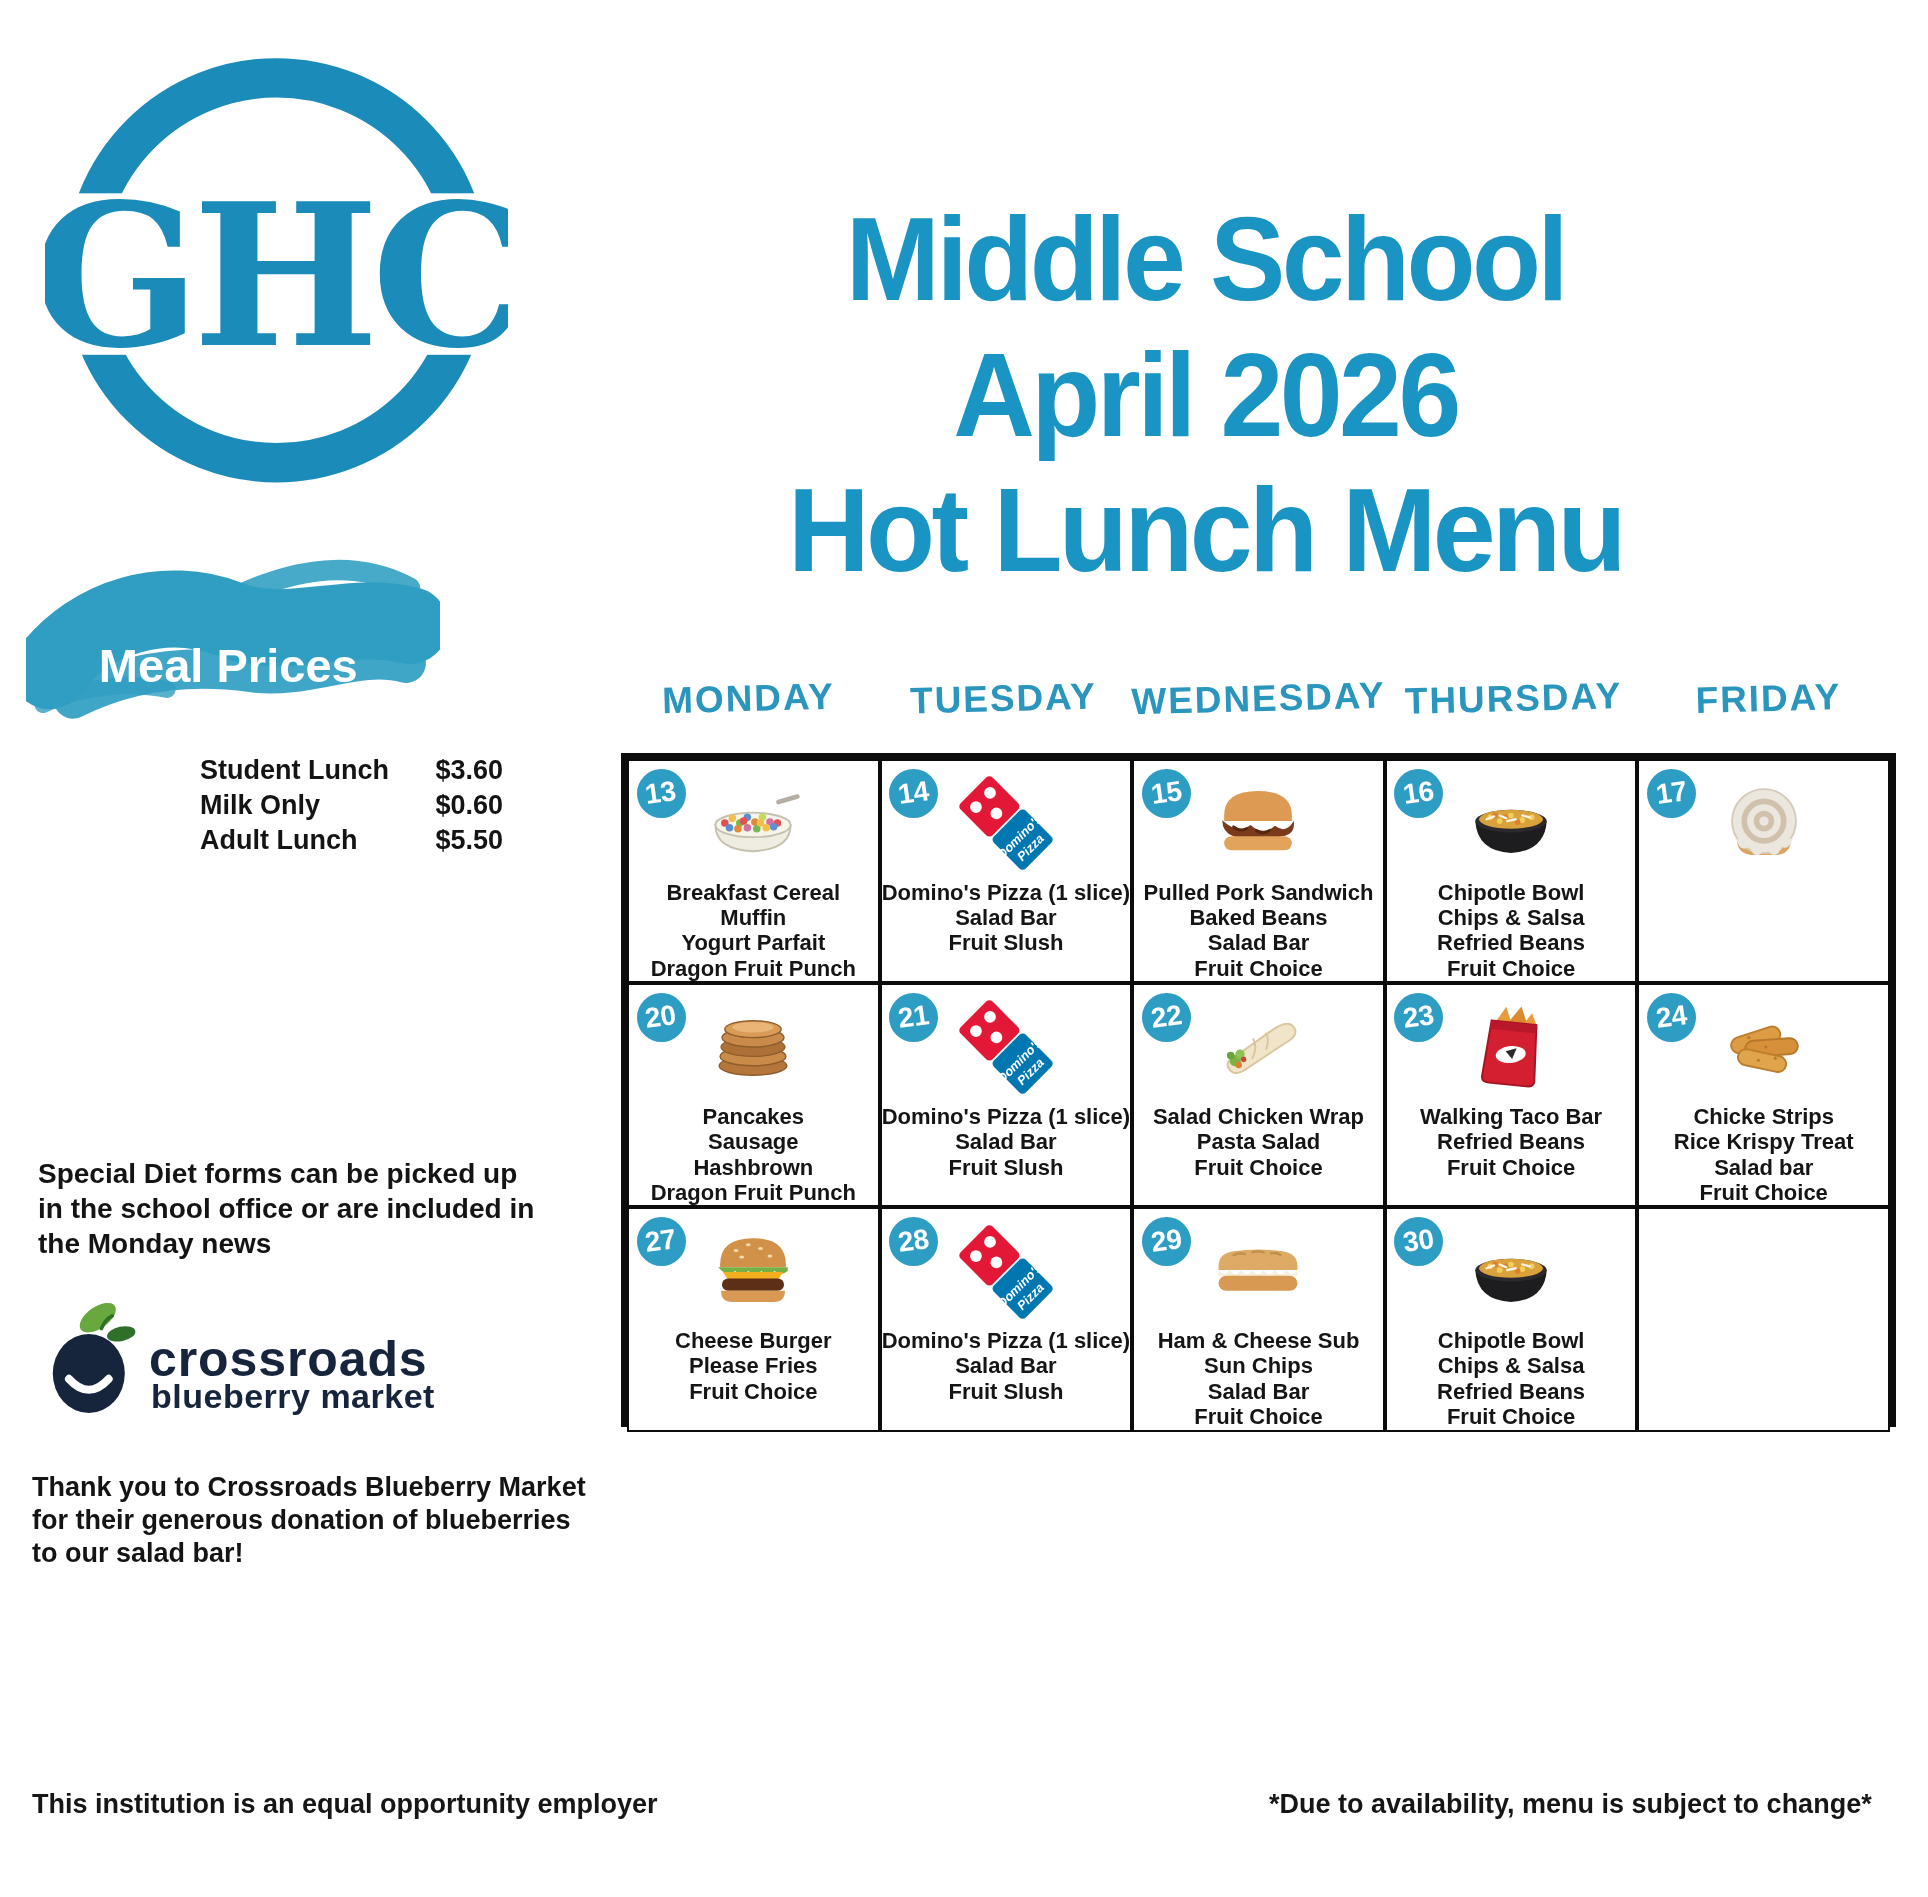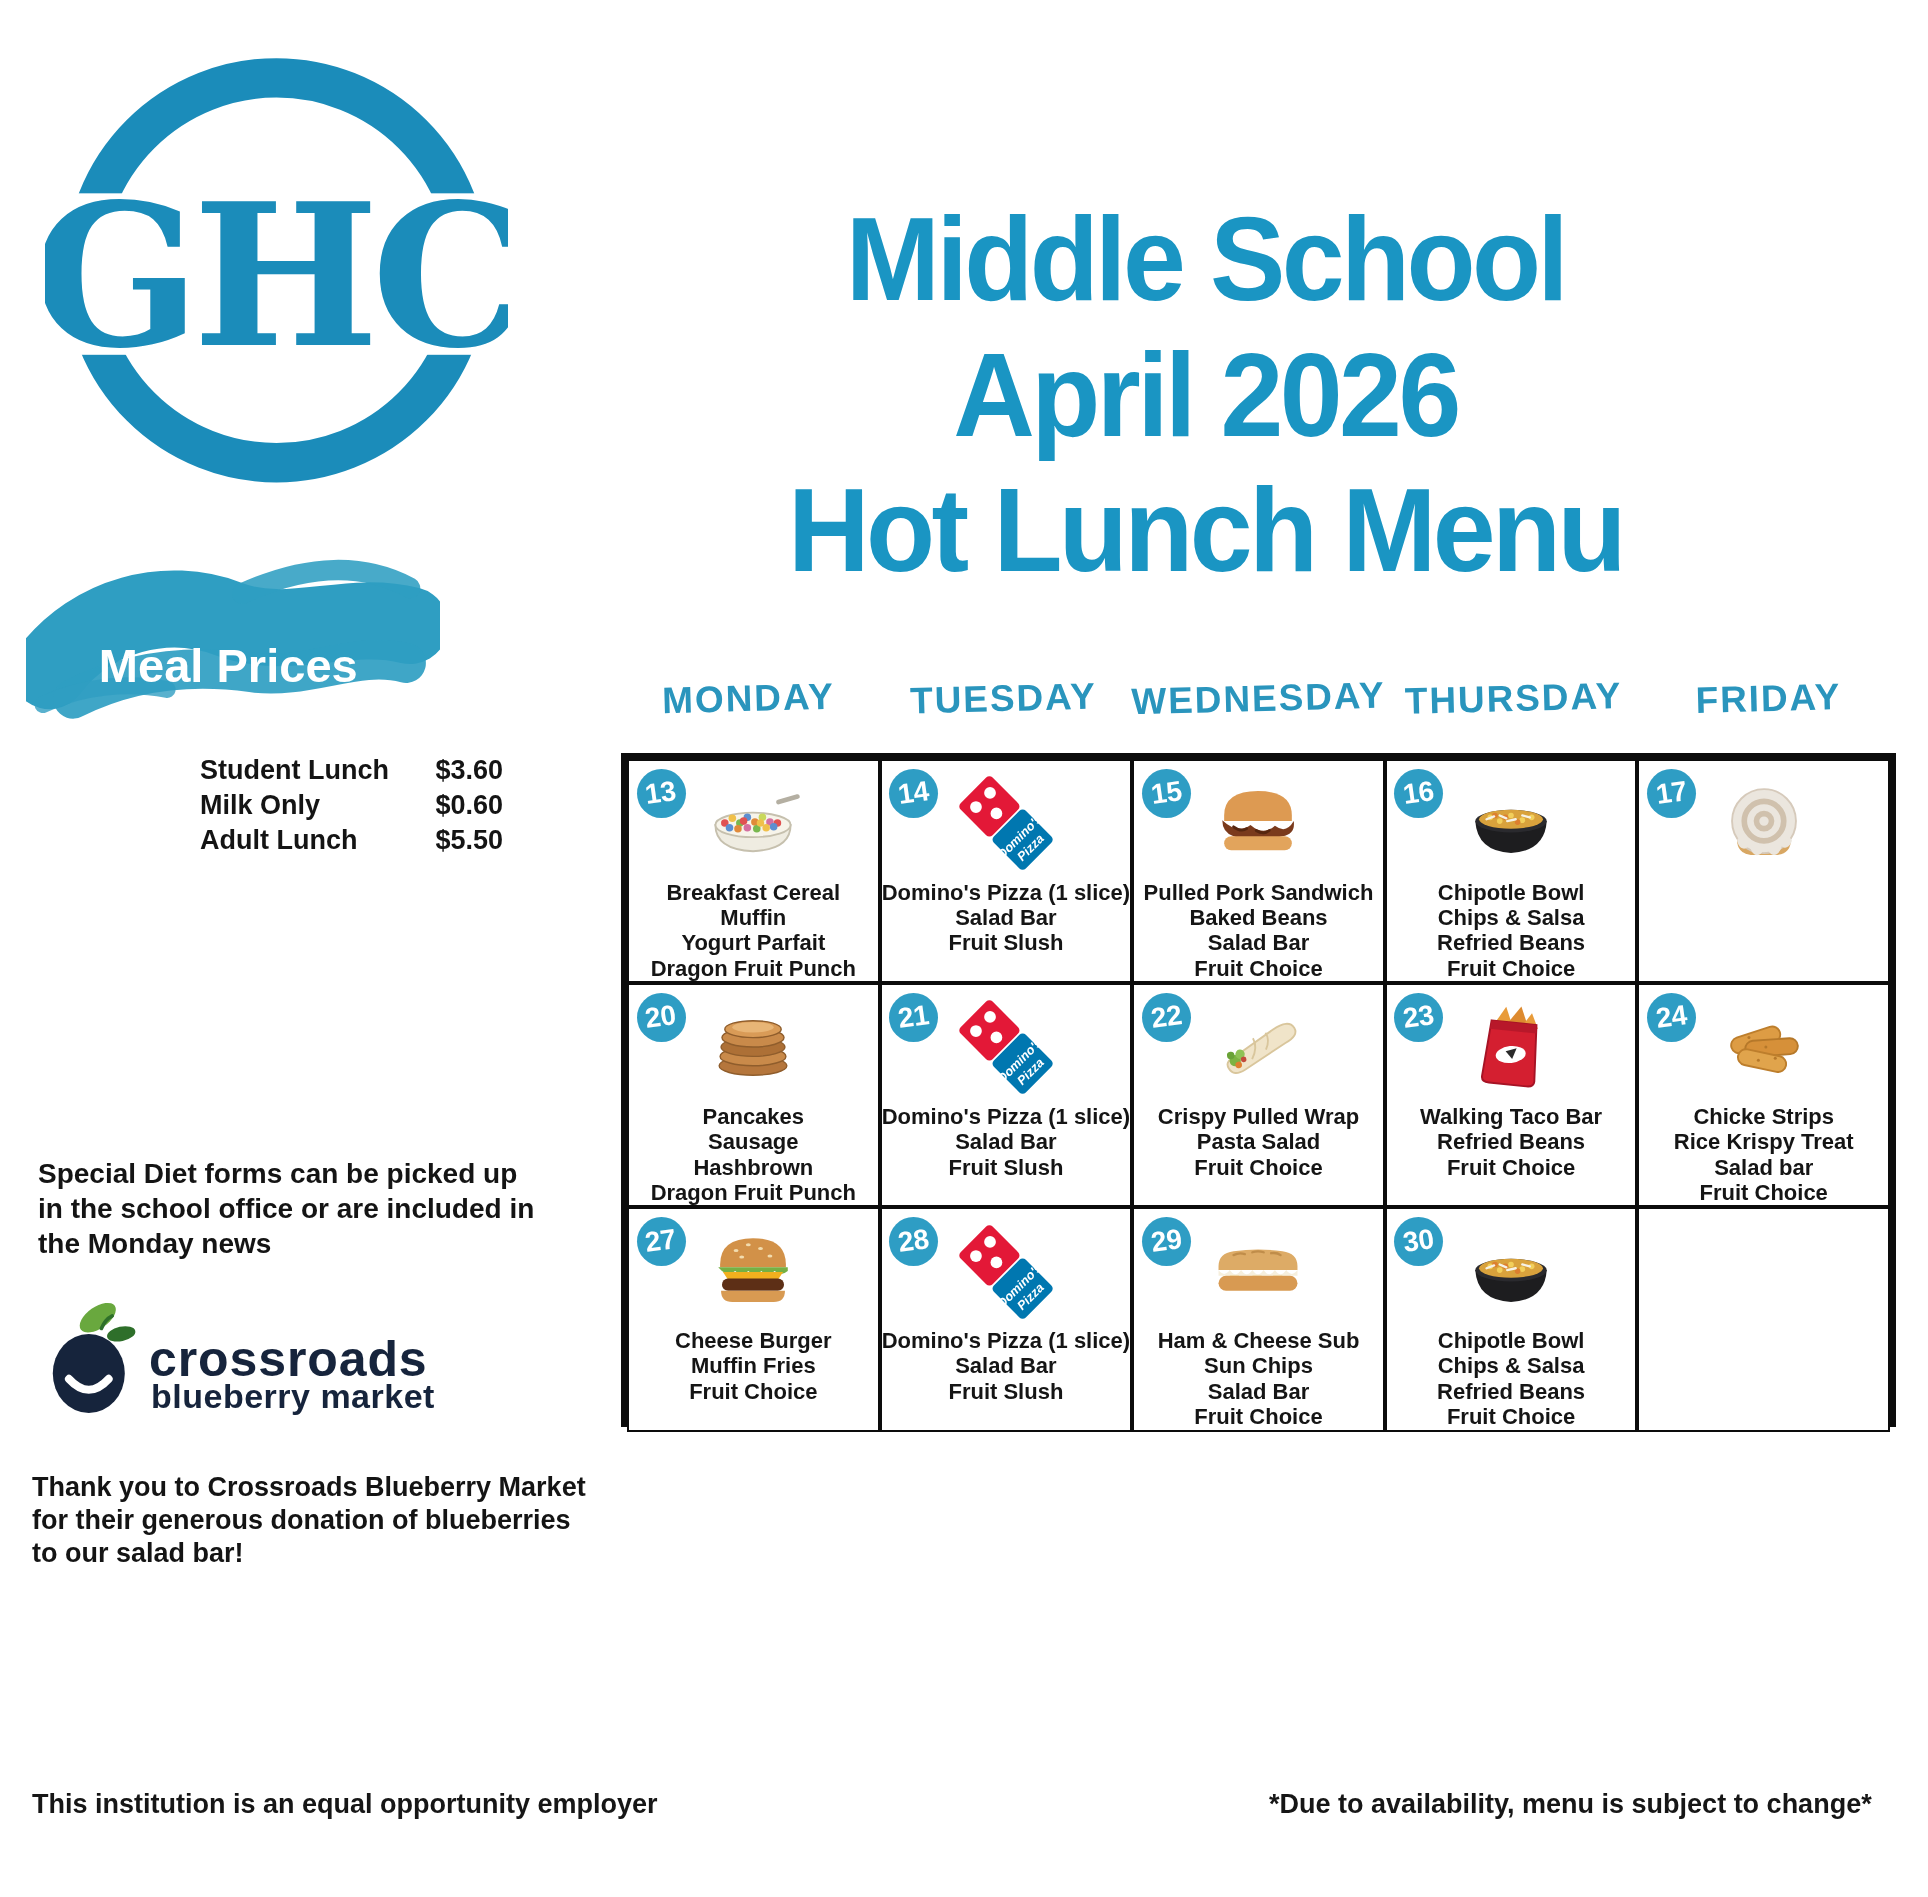--- a/index.html
+++ b/index.html
@@ -356,21 +356,21 @@
     <div class="cell">
       <div class="badge">
           <span>22</span>
         </div>
       <div class="food">
           <svg viewBox="0 0 104 100" width="98" height="94">
             <use href="#i-wrap"></use>
           </svg>
         </div>
       <div class="menu-lines">
-        <div class="mline">Crispy Pulled Wrap</div>
+        <div class="mline">Salad Chicken Wrap</div>
         <div class="mline">Pasta Salad</div>
         <div class="mline">Fruit Choice</div>
       </div>
     </div>
 
     <div class="cell">
       <div class="badge">
           <span>23</span>
         </div>
       <div class="food">
@@ -406,21 +406,21 @@
       <div class="badge">
           <span>27</span>
         </div>
       <div class="food">
           <svg viewBox="0 0 104 100" width="98" height="94">
             <use href="#i-burger"></use>
           </svg>
         </div>
       <div class="menu-lines">
         <div class="mline">Cheese Burger</div>
-        <div class="mline">Muffin Fries</div>
+        <div class="mline">Please Fries</div>
         <div class="mline">Fruit Choice</div>
       </div>
     </div>
 
     <div class="cell">
       <div class="badge">
           <span>28</span>
         </div>
       <div class="food">
           <svg viewBox="0 0 104 100" width="98" height="94">

